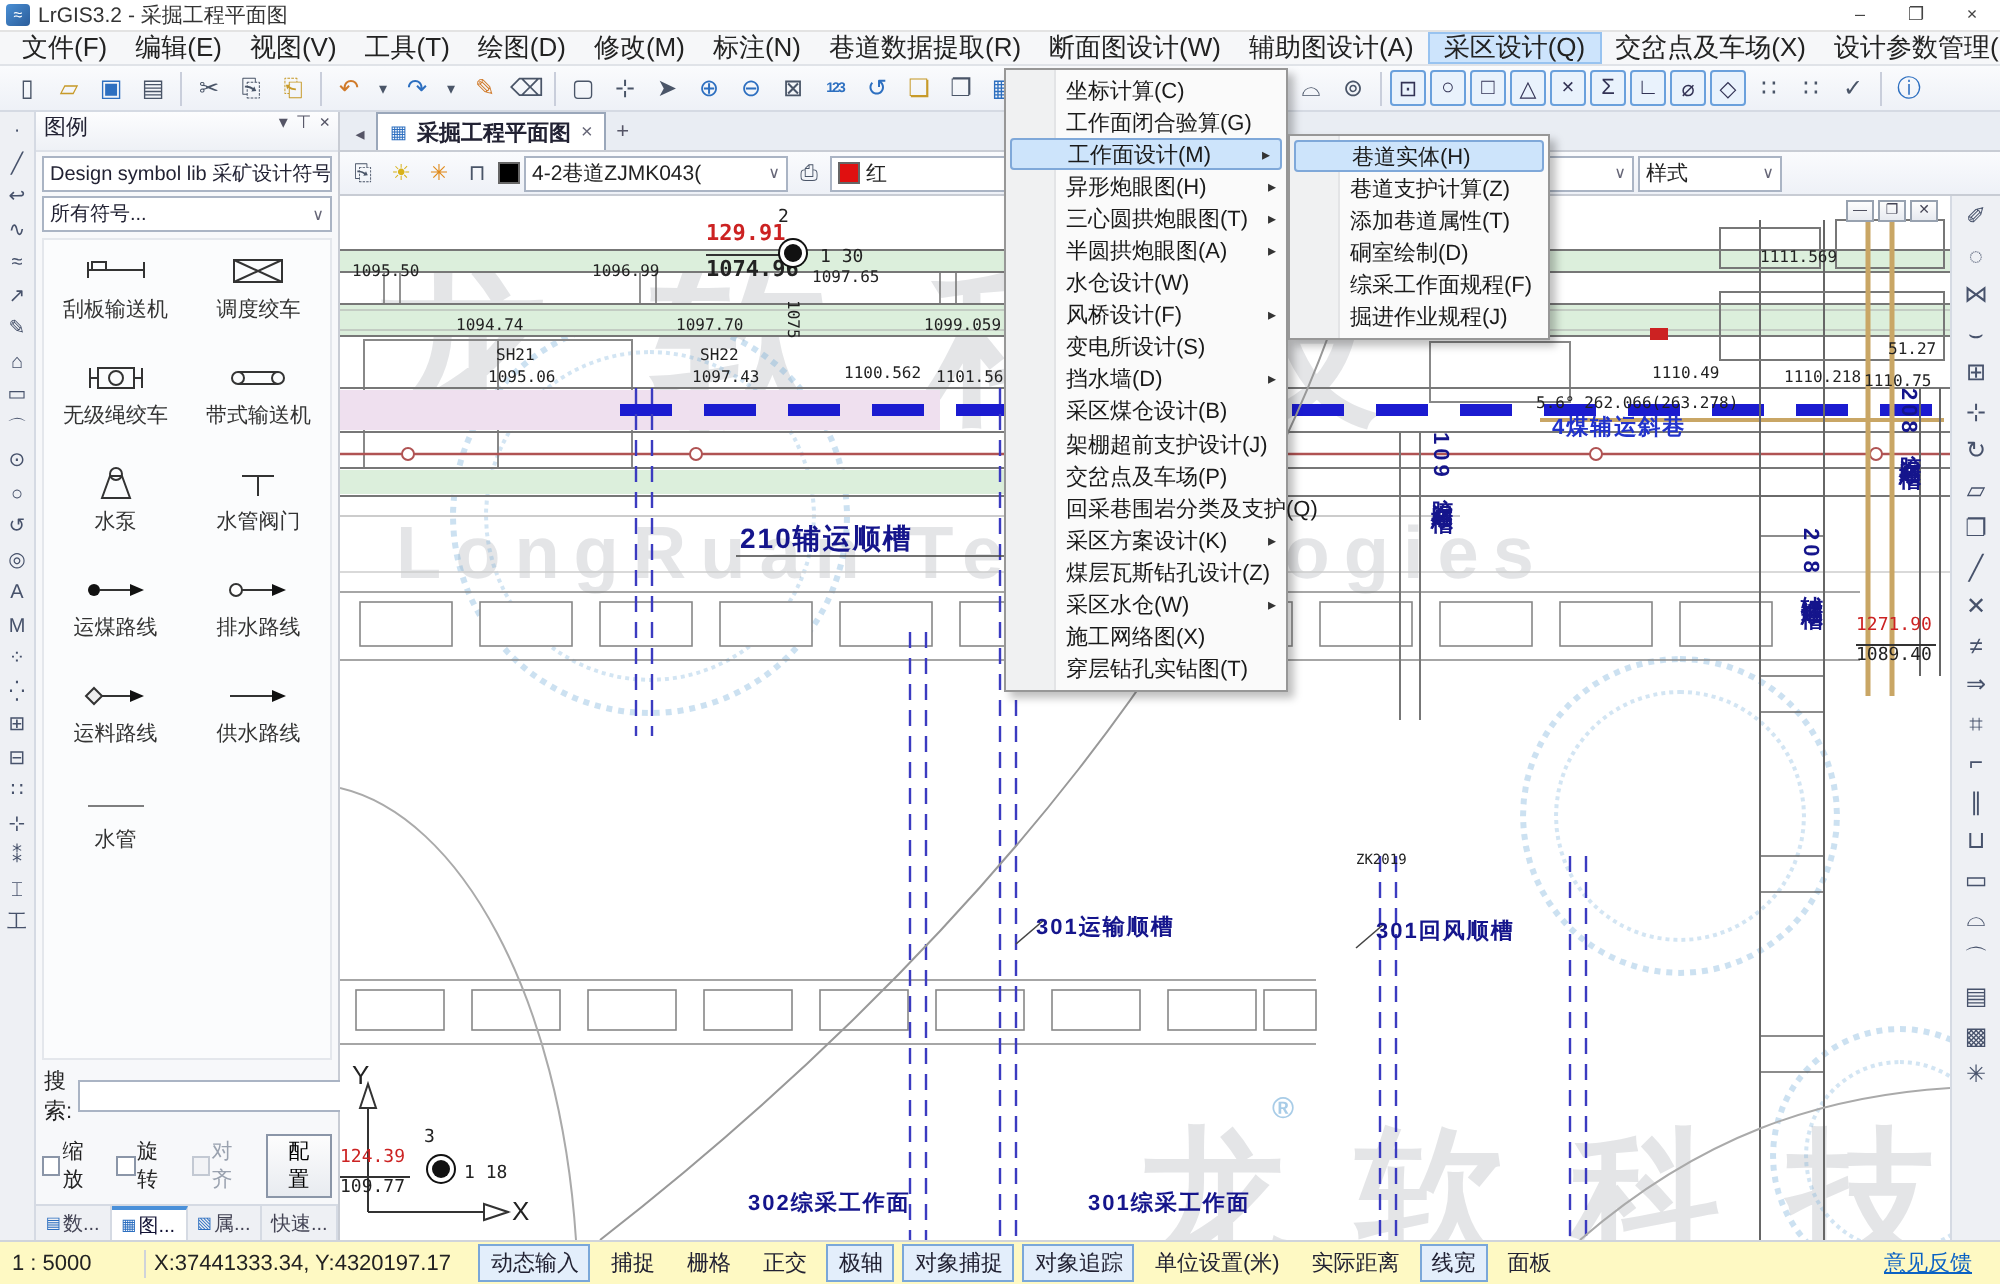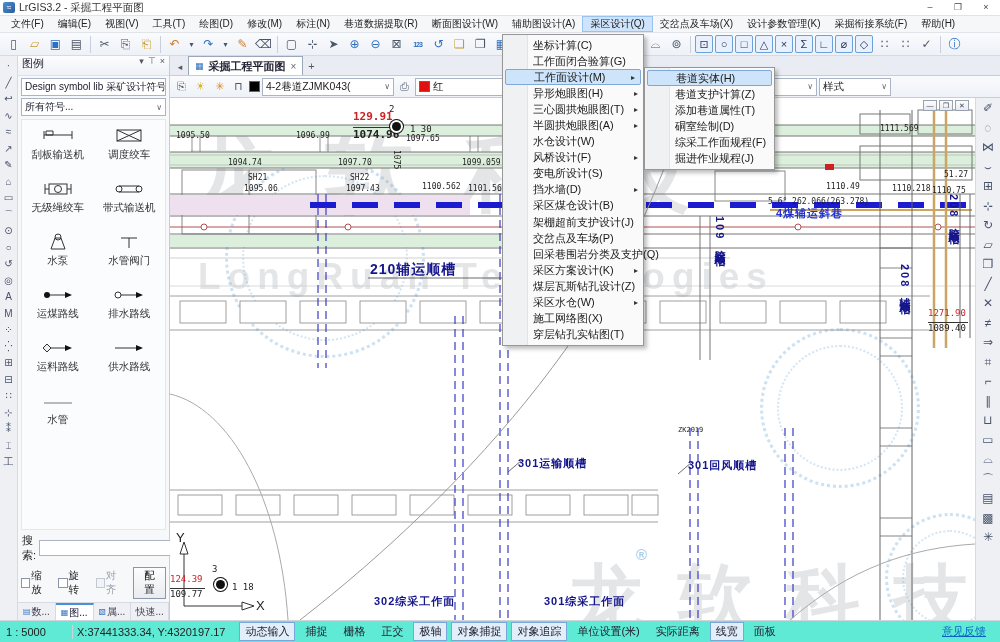--- a/index.html
+++ b/index.html
@@ -8,21 +8,21 @@
 
   
   .titlebar { height:16px; background:#ffffff; display:flex; align-items:center; border-bottom:1px solid #e3e3e3; }
   .appicon { width:12px; height:11px; margin:0 4px 0 3px; background:linear-gradient(135deg,#4a8fd4,#2b5d9b); color:#fff; font-size:8px; line-height:11px; text-align:center; border-radius:2px; }
   .apptitle { font-size:10.5px; color:#333; }
   .tb-ctrls { margin-left:auto; display:flex; height:100%; }
   .tb-ctrls span { width:28px; text-align:center; font-size:9px; line-height:15px; color:#444; }
 
   
   .menubar { height:17px; background:#f6f7f9; display:flex; align-items:stretch; border-bottom:1px solid #e0e3e8; padding-left:4px; }
-  .menubar .mitem { padding:0 7px; line-height:16px; font-size:10px; color:#222; white-space:nowrap; }
+  .menubar .mitem { padding:0 7px; line-height:16px; font-size:13px; color:#222; white-space:nowrap; }
   .menubar .mitem.active { background:#cde4fc; border:1px solid #98c3f0; line-height:14px; }
 
   
   .toolbar1 { height:23px; background:linear-gradient(#fafbfd,#eef1f7); border-bottom:1px solid #d5dae3; display:flex; align-items:center; padding-left:3px; }
   .ti { width:19px; height:19px; margin:0 1px; display:inline-flex; align-items:center; justify-content:center; font-size:12px; color:#4a5568; border-radius:2px; }
   .ti.sm { width:11px; font-size:8px; }
   .ti.c-y { color:#c79a2a; } .ti.c-b { color:#2d6fc0; } .ti.c-o { color:#d07a2a; }
   .ti.num { font-size:7px; letter-spacing:-1px; color:#2d6fc0; font-weight:bold; }
   .tsep { width:1px; height:17px; background:#c9cedb; margin:0 3px; }
   .ti.snap { border:1px solid #6aa0dc; background:#e9f2fc; color:#335; width:18px; height:18px; font-size:11px; }
@@ -103,21 +103,21 @@
   
   .ddmenu { position:absolute; left:502px; top:34px; width:142px; background:#f9f9f9; border:1px solid #979797; box-shadow:3px 3px 4px rgba(0,0,0,0.25); z-index:50; padding:2px 0;
             background:linear-gradient(to right,#f0f1f2 0,#f0f1f2 24px,#e3e4e6 24px,#e3e4e6 25px,#fafafa 25px); }
   .mi { height:16.1px; display:flex; align-items:center; padding:0 4px 0 30px; font-size:11px; color:#1a1a1a; position:relative; white-space:nowrap; }
   .mi .sub { position:absolute; right:5px; font-size:8px; color:#333; }
   .mi.hi { background:#cde4fb; border:1px solid #7fa8d9; border-radius:2px; height:16.1px; margin:0 2px; padding-left:28px; }
   .submenu { position:absolute; left:644px; top:67px; width:131px; background:#fafafa; border:1px solid #979797; box-shadow:3px 3px 4px rgba(0,0,0,0.25); z-index:51; padding:2px 0;
              background:linear-gradient(to right,#f0f1f2 0,#f0f1f2 24px,#e3e4e6 24px,#e3e4e6 25px,#fafafa 25px); }
 
   
-  .statusbar { height:22px; background:#5eead4; border-top:1px solid #d0d4db; display:flex; align-items:center; padding:0 6px; gap:4px; }
+  .statusbar { height:22px; background:#fef9c3; border-top:1px solid #d0d4db; display:flex; align-items:center; padding:0 6px; gap:4px; }
   .sb-scale { width:62px; font-size:11px; color:#222; }
   .sb-div { width:1px; height:14px; background:#cfd3da; }
   .sb-coord { font-size:11px; color:#222; margin-right:10px; white-space:nowrap; }
   .sbtn { font-size:11px; color:#223; padding:1px 5px; border:1px solid transparent; white-space:nowrap; }
   .sbtn.on { border-color:#7aa7d9; background:#e3eefb; }
   .sb-right { margin-left:auto; display:flex; align-items:center; gap:8px; white-space:nowrap; }
   .sb-link { color:#0b62c4; text-decoration:underline; font-size:11px; }
   .sb-ver { font-size:11px; color:#222; }
 </style>
 </head>

